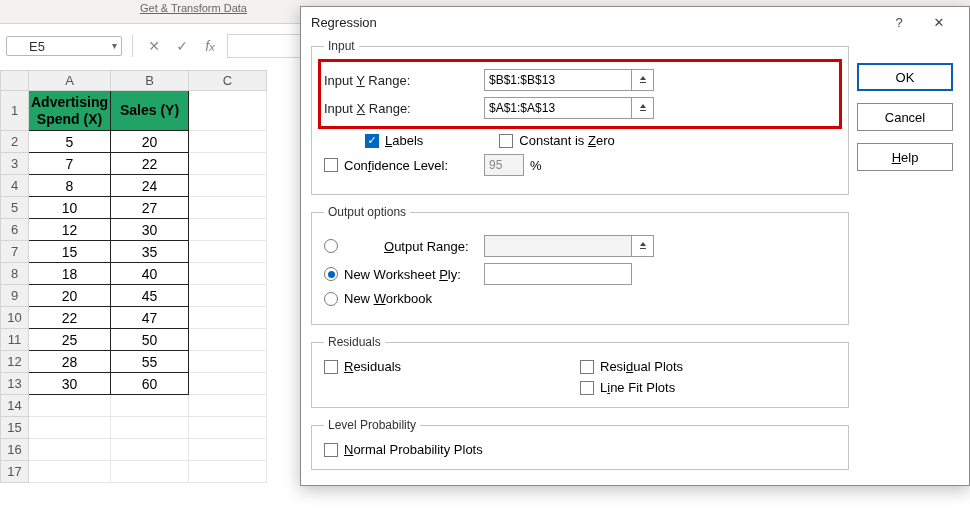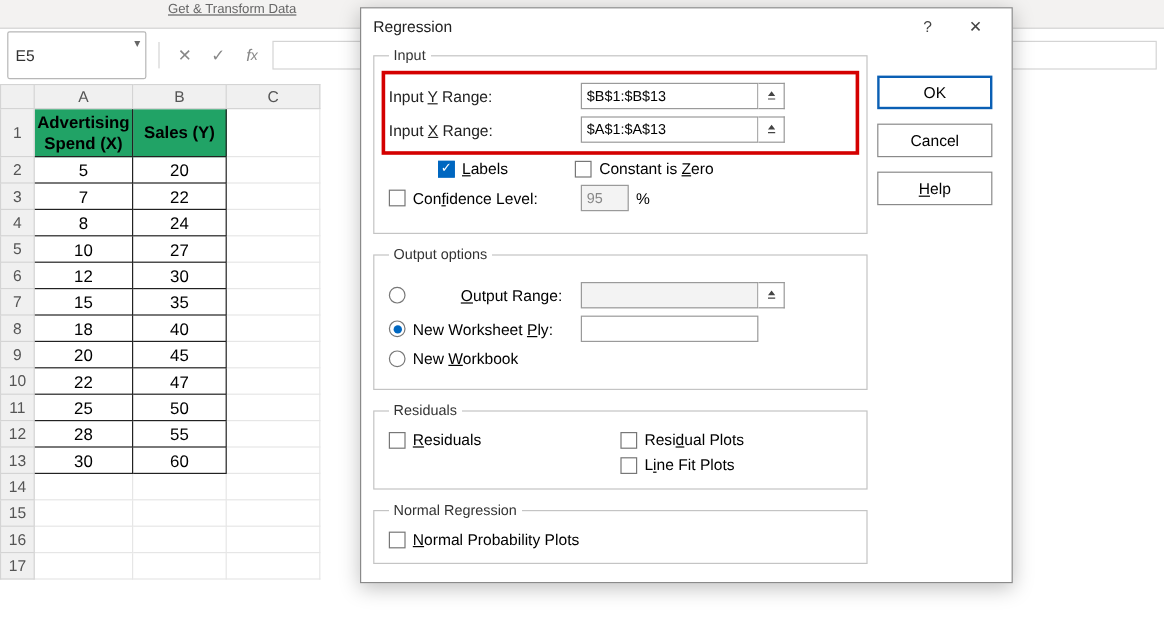--- a/index.html
+++ b/index.html
@@ -4,40 +4,40 @@
 <style>
   * { box-sizing: border-box; font-family: "Segoe UI", Arial, sans-serif; }
   body { margin: 0; background: #fff; width: 970px; height: 529px; overflow: hidden; position: relative; }
 
   
   .ribbon-strip { position: absolute; top: 0; left: 0; right: 0; height: 24px; border-bottom: 1px solid #d4d4d4; background: #f3f2f1; }
   .ribbon-group { position: absolute; top: 2px; left: 140px; font-size: 11px; color: #666; text-decoration: underline; }
 
   
   .fbar-row { position: absolute; top: 32px; left: 6px; right: 6px; height: 28px; display: flex; align-items: center; gap: 6px; }
-  .name-box { width: 116px; height: 40px; border: 1px solid #b7b7b7; background: #fff; display: flex; align-items: center; padding: 0 6px; font-size: 13px; color: #333; border-radius: 2px; position: relative; text-align: right; }
+  .name-box { width: 116px; height: 20px; border: 1px solid #b7b7b7; background: #fff; display: flex; align-items: center; padding: 0 22px; font-size: 13px; color: #333; border-radius: 2px; position: relative; text-align: right; }
   .name-box .dd { position: absolute; right: 4px; top: 3px; color: #666; font-size: 10px; }
   .sep-v { width: 1px; height: 22px; background: #d4d4d4; margin: 0 4px; }
   .fx-btn { width: 22px; height: 22px; display: flex; align-items: center; justify-content: center; color: #888; font-size: 14px; }
   .fx-btn.italic { font-style: italic; }
   .formula-input { flex: 1; height: 24px; border: 1px solid #d4d4d4; background: #fff; }
 
   
   .grid { position: absolute; top: 70px; left: 0; }
   .grid table { border-collapse: collapse; }
   .colhdr th { background: #f0f0f0; border: 1px solid #d4d4d4; font-weight: normal; font-size: 13px; color: #555; width: 78px; height: 20px; }
   .colhdr th.corner { width: 28px; background: #f0f0f0; }
   .rowhdr { background: #f0f0f0; border: 1px solid #d4d4d4; font-weight: normal; font-size: 13px; color: #555; width: 28px; text-align: center; height: 22px; }
   td.cell { border: 1px solid #222; width: 78px; height: 22px; text-align: center; font-size: 14px; color: #000; }
   td.empty { border: 1px solid #e6e6e6; }
   .dataheader { background: #21a366; color: #fff; font-weight: bold; font-size: 13px; line-height: 1.15; padding: 2px 2px; }
   .dataheader.twoline { height: 40px; }
 
   
-  .dialog { position: absolute; top: 6px; left: 300px; width: 544px; height: 480px; background: #fff; border: 1px solid #8a8a8a; box-shadow: 0 4px 16px rgba(0,0,0,0.25); }
+  .dialog { position: absolute; top: 6px; left: 300px; width: 670px; height: 480px; background: #fff; border: 1px solid #8a8a8a; box-shadow: 0 4px 16px rgba(0,0,0,0.25); }
   .titlebar { height: 30px; display: flex; align-items: center; padding: 0 10px; }
   .titlebar .title { font-size: 13px; color: #222; }
   .titlebar .spacer { flex: 1; }
   .titlebar .winbtn { width: 40px; height: 28px; display: flex; align-items: center; justify-content: center; color: #444; font-size: 13px; }
   .dlg-body { position: absolute; top: 32px; left: 10px; right: 120px; bottom: 10px; }
   .dlg-right { position: absolute; top: 56px; right: 12px; width: 100px; }
   .dlg-btn { width: 96px; height: 28px; border: 1px solid #8a8a8a; background: #fff; font-size: 13px; margin-bottom: 12px; display: flex; align-items: center; justify-content: center; cursor: pointer; }
   .dlg-btn.primary { border: 2px solid #0a5fb4; }
   .underline-key { text-decoration: underline; }
 
@@ -47,21 +47,21 @@
 
   .row { display: flex; align-items: center; margin: 6px 0; font-size: 13px; }
   .row label { width: 160px; color: #222; }
   .row .field { flex: 1; display: flex; align-items: center; gap: 0; }
   .txt { height: 22px; border: 1px solid #9a9a9a; font-size: 12px; padding: 0 4px; }
   .txt.range { width: 148px; }
   .txt.small { width: 40px; background: #f3f3f3; color: #888; }
   .collapse-btn { width: 22px; height: 22px; border: 1px solid #9a9a9a; border-left: none; background: #fff; display: flex; align-items: center; justify-content: center; font-size: 11px; }
   .collapse-btn svg { width: 12px; height: 12px; }
 
-  .inline-opts { display: flex; gap: 16px; margin-top: 4px; padding-left: 41px; }
+  .inline-opts { display: flex; gap: 36px; margin-top: 4px; padding-left: 41px; }
   .chk, .rdo { display: flex; align-items: center; gap: 6px; font-size: 13px; }
   .chkbox { width: 14px; height: 14px; border: 1px solid #777; display: inline-flex; align-items: center; justify-content: center; background: #fff; }
   .chkbox.checked { background: #0067c0; border-color: #0067c0; }
   .chkbox.checked::after { content: "✓"; color: #fff; font-size: 11px; line-height: 1; }
   .radiodot { width: 14px; height: 14px; border: 1px solid #777; border-radius: 50%; display: inline-flex; align-items: center; justify-content: center; }
   .radiodot.checked::after { content: ""; width: 7px; height: 7px; background: #0067c0; border-radius: 50%; }
 
   .two-col { display: flex; }
   .two-col .col { flex: 1; }
 </style>
@@ -313,21 +313,21 @@
             </div>
           <div class="chk" style="margin-top:6px;">
               <span class="chkbox"></span>
               <span>L<span class="underline-key">i</span>ne Fit Plots</span>
             </div>
         </div>
       </div>
     </fieldset>
 
     <fieldset class="grp">
-      <legend>Normal Regression</legend>
+      <legend>Level Probability</legend>
       <div class="chk">
           <span class="chkbox"></span>
           <span><span class="underline-key">N</span>ormal Probability Plots</span>
         </div>
     </fieldset>
 
   </div>
 </div>
 
 </body></html>

